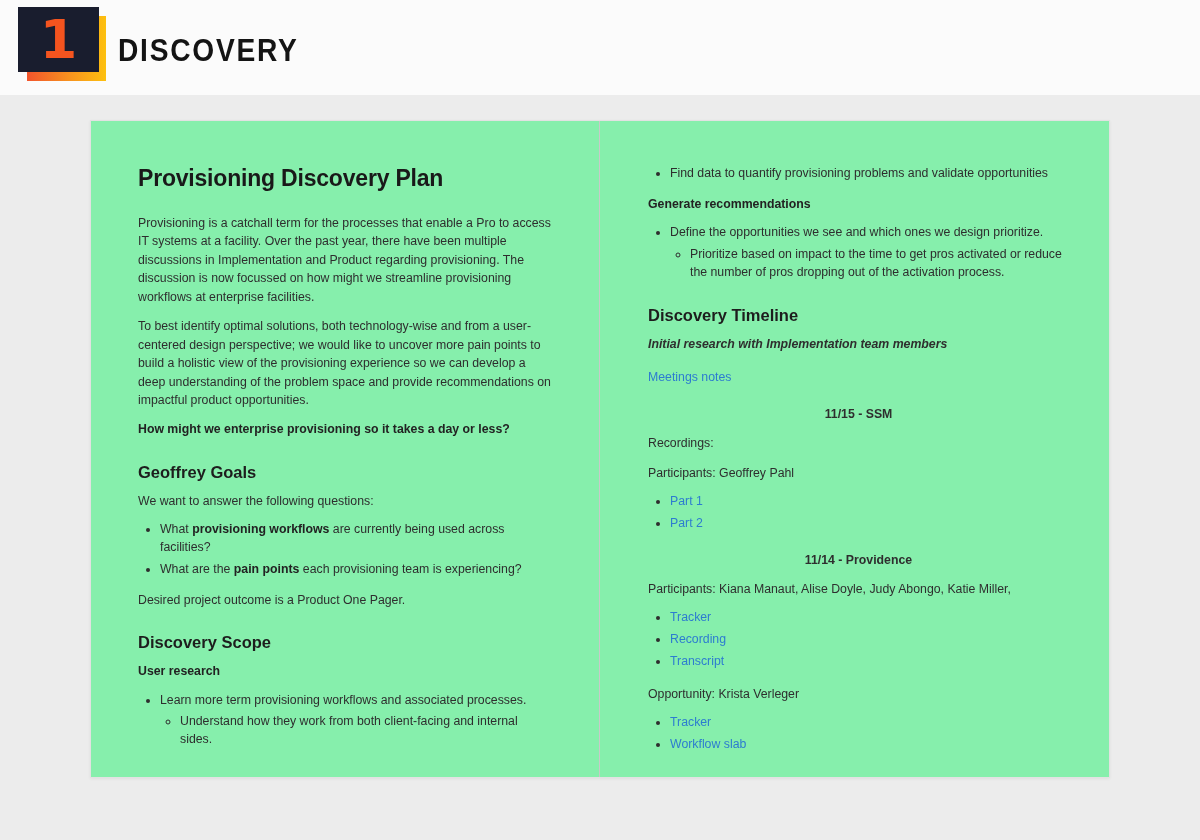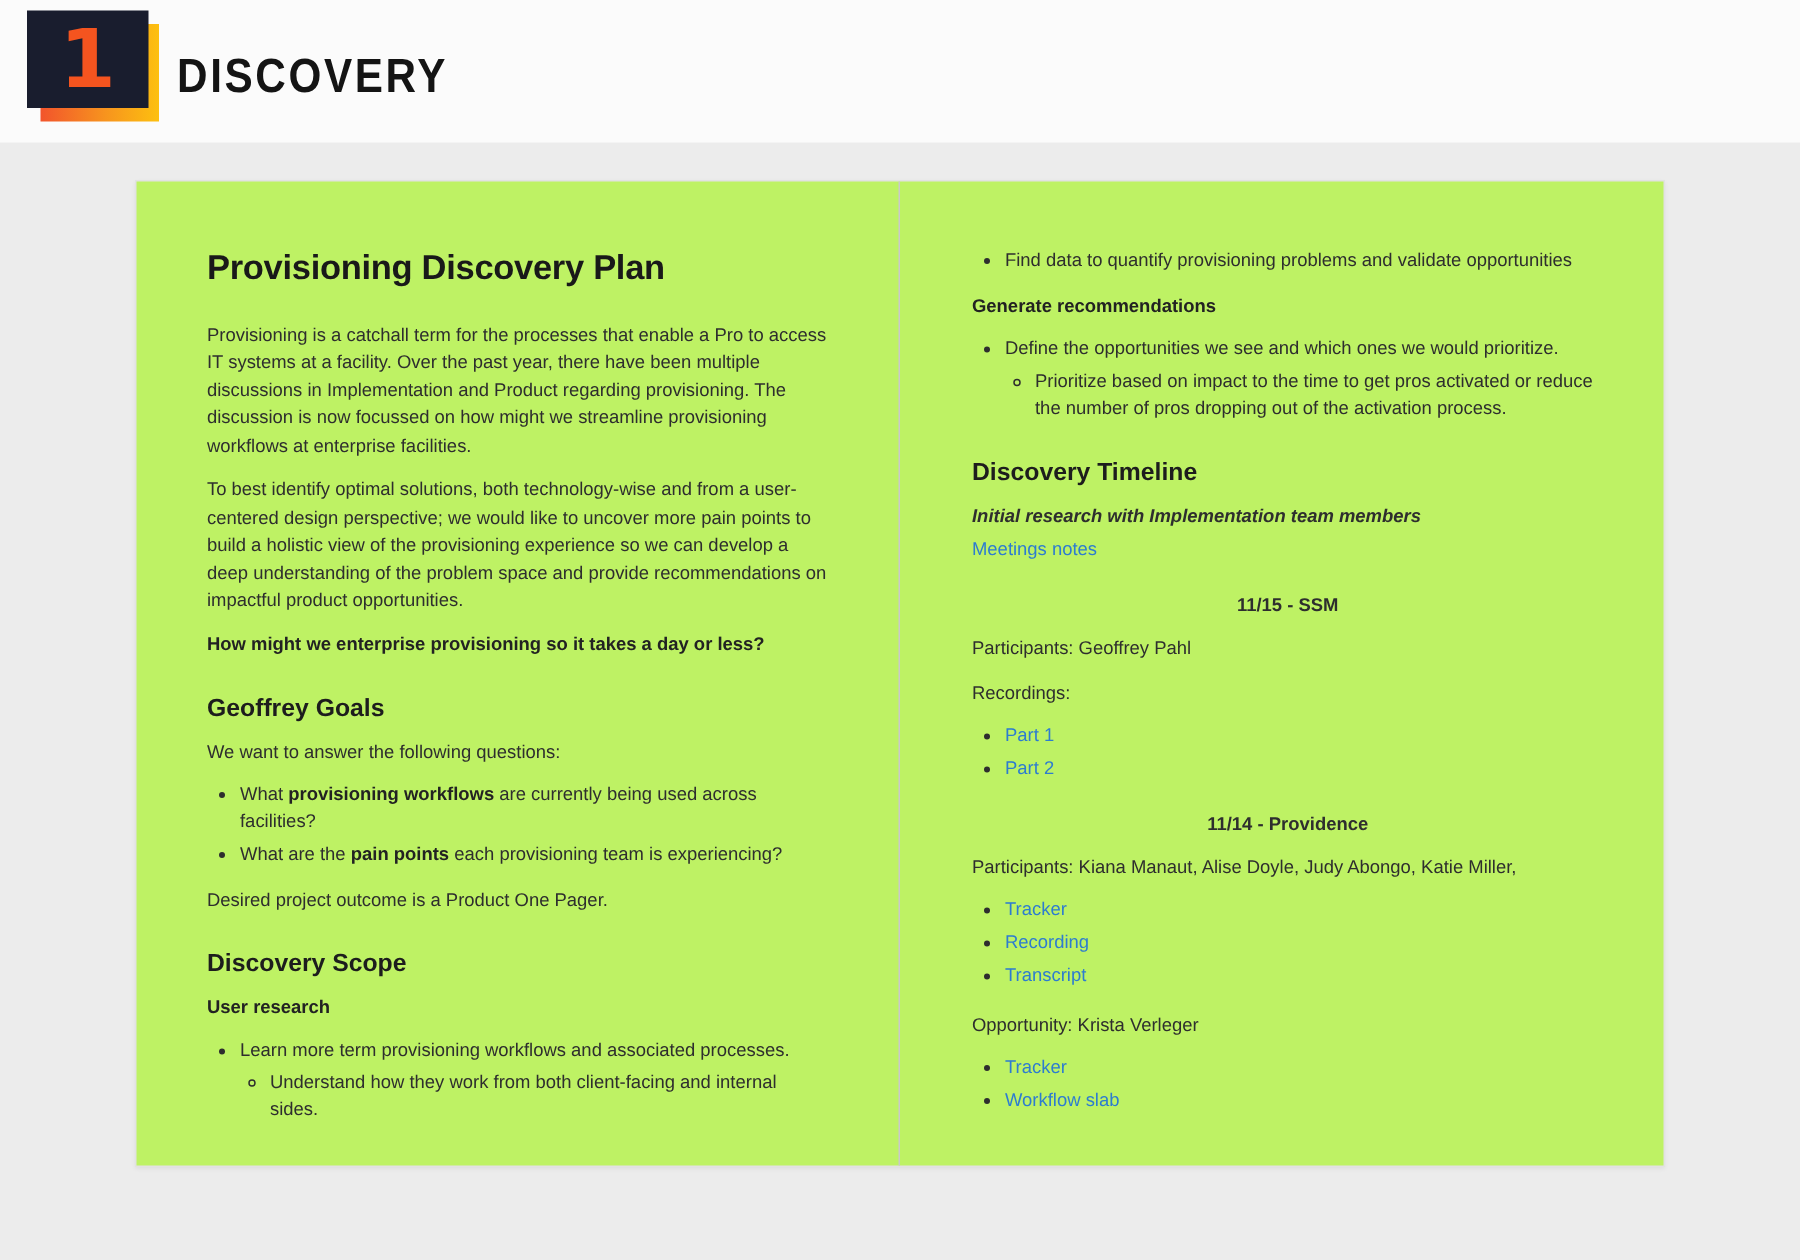--- a/index.html
+++ b/index.html
@@ -38,39 +38,39 @@
     font-size: 32px; font-weight: 800; letter-spacing: 2px;
     color: #141414;
     transform: scaleX(0.88); transform-origin: left center;
     white-space: nowrap;
   }
 
   
   .doc-card {
     position: absolute; left: 90px; top: 120px;
     width: 1020px; height: 658px;
-    background: #bef264;
+    background: #86efac;
     border: 1px solid #e2e2e2;
     box-shadow: 0 1px 3px rgba(0,0,0,0.06);
     display: flex;
   }
   .col { width: 50%; overflow: hidden; }
   .col-left  { padding: 44px 48px 0 47px; border-right: 1px solid #c9c9c9; }
   .col-right { padding: 40px 40px 0 48px; }
 
   .doc-title {
     font-size: 23px; font-weight: 800; color: #191919;
     margin: 0 0 22px 0; letter-spacing: -0.2px;
   }
   .h-small { font-size: 14px;   font-weight: 800; color: #1d1d1d; margin: 16px 0 9px; }
   .h-med   { font-size: 16.5px; font-weight: 800; color: #1d1d1d; margin: 24px 0 10px; }
 
   p { font-size: 12.3px; line-height: 1.5; margin: 0 0 11px; }
   .bold { font-weight: 700; color: #222; }
-  .italic-bold { font-style: italic; font-weight: 700; margin-bottom: 4px; }
+  .italic-bold { font-style: italic; font-weight: 700; margin-bottom: 15px; }
 
   ul { margin: 2px 0 12px; padding-left: 22px; }
   li { font-size: 12.3px; line-height: 1.45; margin: 4px 0; }
   ul.subs { list-style-type: circle; margin: 3px 0 3px; padding-left: 20px; }
 
   a.doclink { color: #2d7cd0; text-decoration: none; cursor: pointer; }
 
   .date-label { font-weight: 700; font-size: 12.3px; margin: 18px 0 11px; text-align: center; }
   .meet-links { margin: 4px 0 14px; }
 </style>
@@ -119,34 +119,34 @@
 
   </div>
 
   <div class="col col-right">
     <ul>
       <li>Find data to quantify provisioning problems and validate opportunities</li>
     </ul>
     <p class="bold">Generate recommendations</p>
     <ul>
       <li>
-        <span>Define the opportunities we see and which ones we would prioritize.</span>
+        <span>Define the opportunities we see and which ones we design prioritize.</span>
         <ul class="subs">
           <li>Prioritize based on impact to the time to get pros activated or reduce the number of pros dropping out of the activation process.</li>
         </ul>
       </li>
     </ul>
 
     <h2 class="h-med">Discovery Timeline</h2>
     <p class="italic-bold">Initial research with Implementation team members</p>
     <p><a class="doclink">Meetings notes</a></p>
 
     <p class="date-label">11/15 - SSM</p>
+    <p>Recordings:</p>
     <p>Participants: Geoffrey Pahl</p>
-    <p>Recordings:</p>
     <ul class="meet-links">
       <li><a class="doclink">Part 1</a></li>
       <li><a class="doclink">Part 2</a></li>
     </ul>
 
     <p class="date-label">11/14 - Providence</p>
     <p>Participants: Kiana Manaut, Alise Doyle, Judy Abongo, Katie Miller,</p>
     <ul class="meet-links">
       <li><a class="doclink">Tracker</a></li>
       <li><a class="doclink">Recording</a></li>

